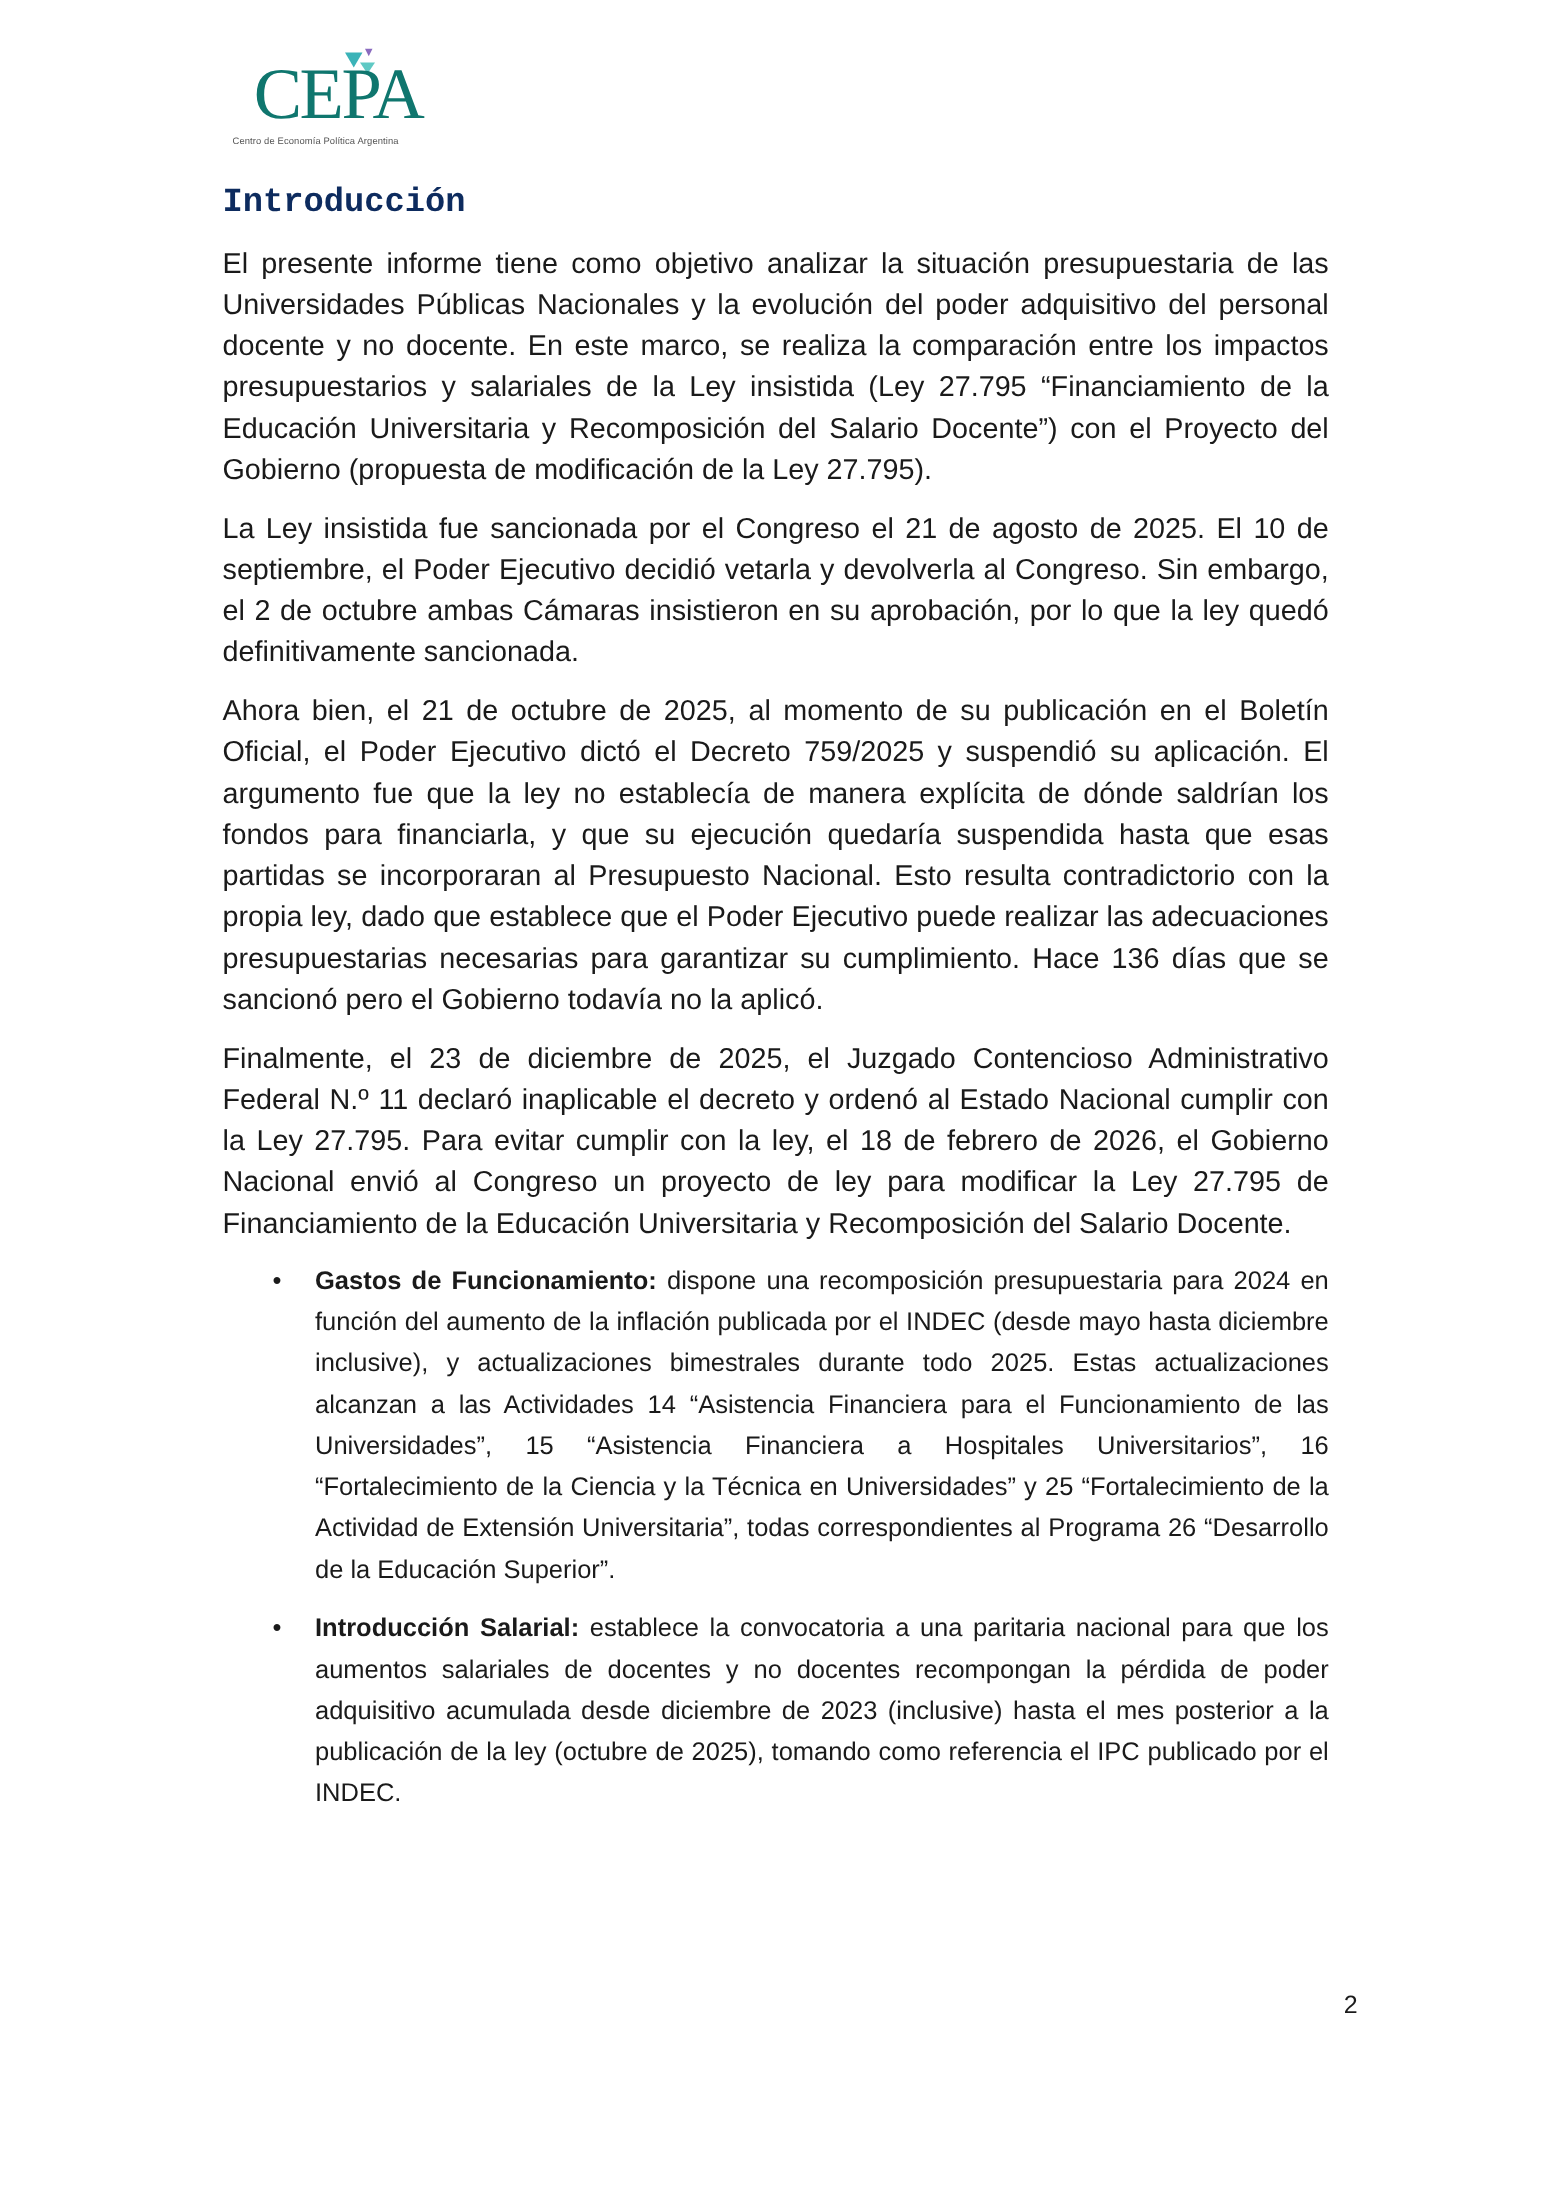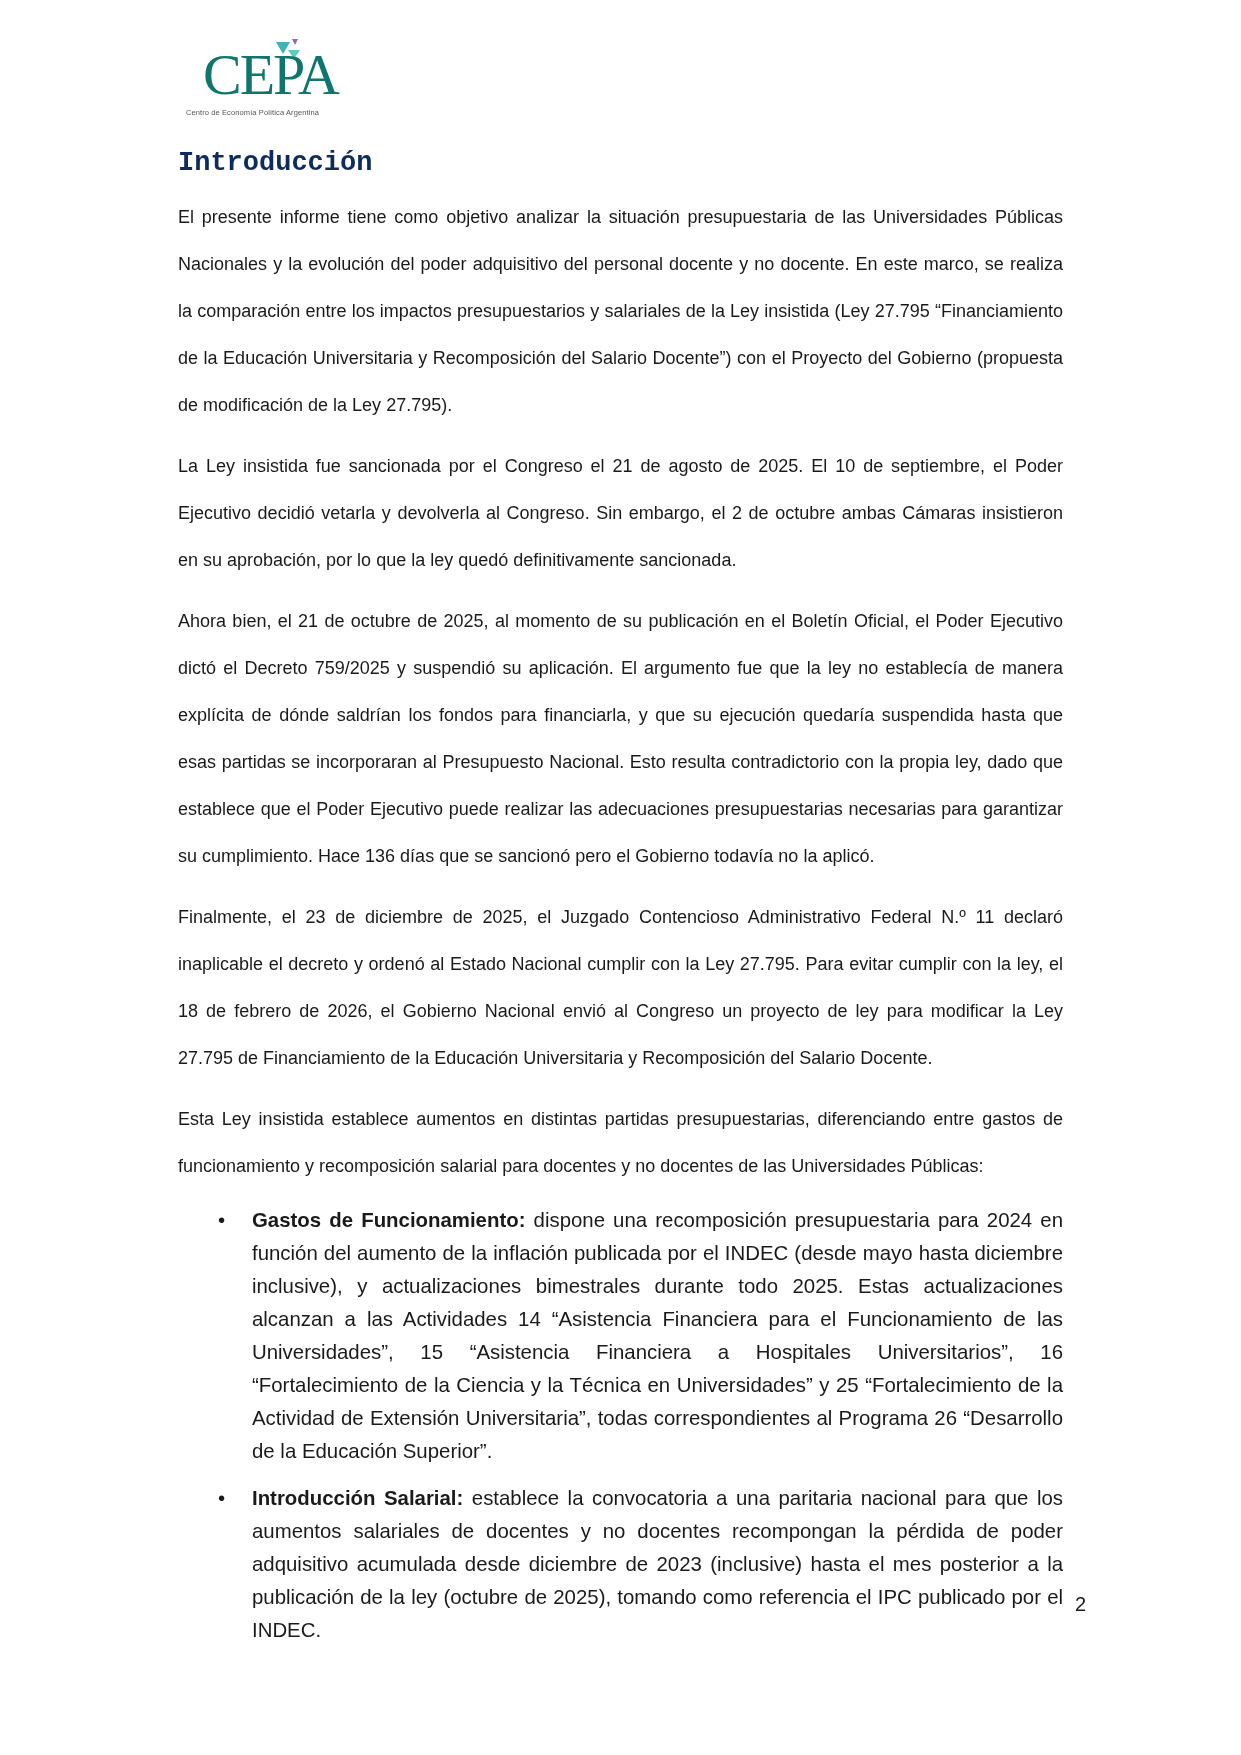--- a/index.html
+++ b/index.html
@@ -5,21 +5,21 @@
   html, body { margin: 0; padding: 0; background: #ffffff; }
   body { width: 1241px; height: 1755px; position: relative; overflow: hidden;
          font-family: "Liberation Sans", "DejaVu Sans", sans-serif; color: #1a1a1a; }
   .logo { position: absolute; left: 176px; top: 38px; width: 150px; height: 82px; }
   .logo-word { position: absolute; left: 0; top: 8px; font-family: "Liberation Serif", "DejaVu Serif", serif;
                font-size: 58px; line-height: 58px; color: #0f766e; letter-spacing: -2px; margin-left: 27px; }
   .logo-tri { position: absolute; }
   .logo-tag { position: absolute; left: 10px; top: 70px; font-size: 7.5px; color: #555; white-space: nowrap; letter-spacing: 0.1px; }
   .content { position: absolute; left: 178px; top: 146px; width: 885px; }
   h1 { margin: 0 0 14px 0; font-size: 27px; line-height: 34px; font-weight: bold; color: #0d2b5e; font-family: Liberation Mono, monospace; }
-  p { margin: 0 0 14px 0; font-size: 18px; line-height: 47px; text-align: justify; }
+  p { margin: 0 0 14px 0; font-size: 23px; line-height: 33px; text-align: justify; }
   ul { margin: 0; padding: 0; list-style: none; }
   li { position: relative; padding-left: 74px; margin-bottom: 14px; font-size: 20.4px; line-height: 33px; text-align: justify; }
   li .bullet { position: absolute; left: 40px; top: 0; }
   li b { font-weight: bold; }
   .page-num { position: absolute; left: 1075px; top: 1590px; font-size: 20px; line-height: 28px; }
 </style>
 </head>
 <body>
 
 <div class="logo">
@@ -31,21 +31,20 @@
   <div class="logo-word">CEPA</div>
   <div class="logo-tag">Centro de Economía Política Argentina</div>
 </div>
 
 <div class="content">
   <h1>Introducción</h1>
   <p>El presente informe tiene como objetivo analizar la situación presupuestaria de las Universidades Públicas Nacionales y la evolución del poder adquisitivo del personal docente y no docente. En este marco, se realiza la comparación entre los impactos presupuestarios y salariales de la Ley insistida (Ley 27.795 “Financiamiento de la Educación Universitaria y Recomposición del Salario Docente”) con el Proyecto del Gobierno (propuesta de modificación de la Ley 27.795).</p>
   <p>La Ley insistida fue sancionada por el Congreso el 21 de agosto de 2025. El 10 de septiembre, el Poder Ejecutivo decidió vetarla y devolverla al Congreso. Sin embargo, el 2 de octubre ambas Cámaras insistieron en su aprobación, por lo que la ley quedó definitivamente sancionada.</p>
   <p>Ahora bien, el 21 de octubre de 2025, al momento de su publicación en el Boletín Oficial, el Poder Ejecutivo dictó el Decreto 759/2025 y suspendió su aplicación. El argumento fue que la ley no establecía de manera explícita de dónde saldrían los fondos para financiarla, y que su ejecución quedaría suspendida hasta que esas partidas se incorporaran al Presupuesto Nacional. Esto resulta contradictorio con la propia ley, dado que establece que el Poder Ejecutivo puede realizar las adecuaciones presupuestarias necesarias para garantizar su cumplimiento. Hace 136 días que se sancionó pero el Gobierno todavía no la aplicó.</p>
   <p>Finalmente, el 23 de diciembre de 2025, el Juzgado Contencioso Administrativo Federal N.º 11 declaró inaplicable el decreto y ordenó al Estado Nacional cumplir con la Ley 27.795. Para evitar cumplir con la ley, el 18 de febrero de 2026, el Gobierno Nacional envió al Congreso un proyecto de ley para modificar la Ley 27.795 de Financiamiento de la Educación Universitaria y Recomposición del Salario Docente.</p>
-  <p>Esta Ley insistida establece aumentos en distintas partidas presupuestarias, diferenciando entre gastos de funcionamiento y recomposición salarial para docentes y no docentes de las Universidades Públicas:</p>
   <ul>
     <li>
       <span class="bullet">•</span>
       <b>Gastos de Funcionamiento:</b><span> dispone una recomposición presupuestaria para 2024 en función del aumento de la inflación publicada por el INDEC (desde mayo hasta diciembre inclusive), y actualizaciones bimestrales durante todo 2025. Estas actualizaciones alcanzan a las Actividades 14 “Asistencia Financiera para el Funcionamiento de las Universidades”, 15 “Asistencia Financiera a Hospitales Universitarios”, 16 “Fortalecimiento de la Ciencia y la Técnica en Universidades” y 25 “Fortalecimiento de la Actividad de Extensión Universitaria”, todas correspondientes al Programa 26 “Desarrollo de la Educación Superior”.</span>
     </li>
     <li>
       <span class="bullet">•</span>
       <b>Introducción Salarial:</b><span> establece la convocatoria a una paritaria nacional para que los aumentos salariales de docentes y no docentes recompongan la pérdida de poder adquisitivo acumulada desde diciembre de 2023 (inclusive) hasta el mes posterior a la publicación de la ley (octubre de 2025), tomando como referencia el IPC publicado por el INDEC.</span>
     </li>
   </ul>

